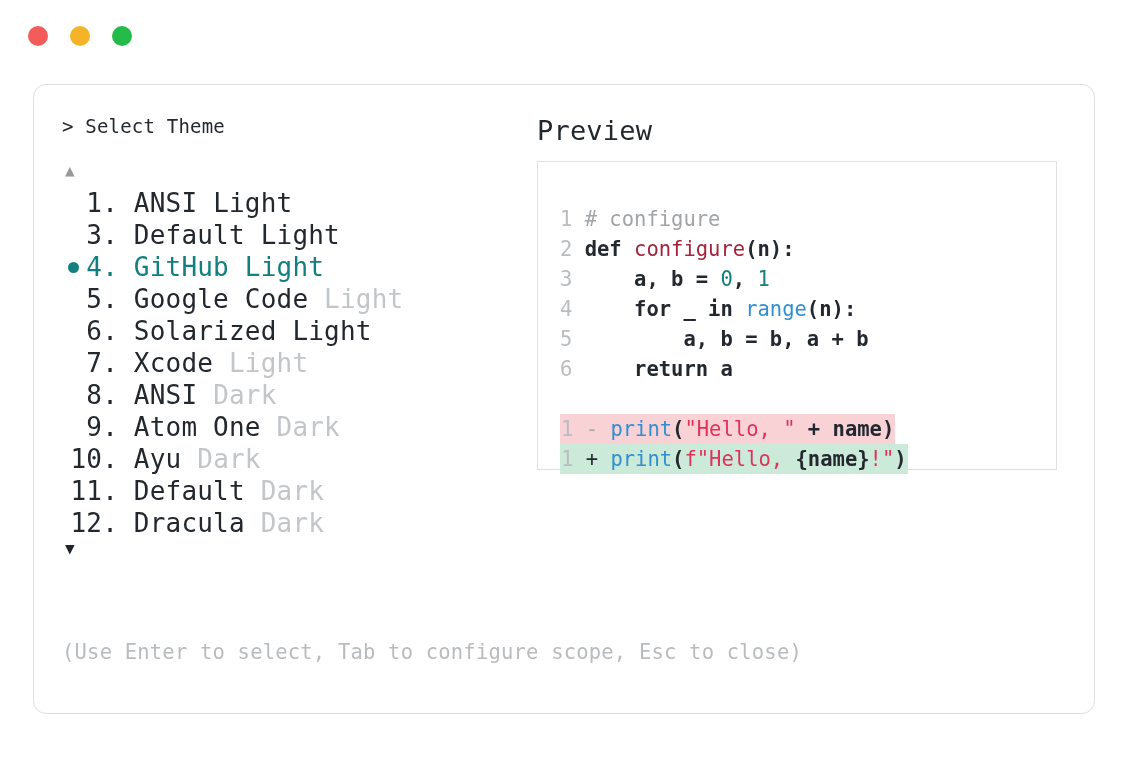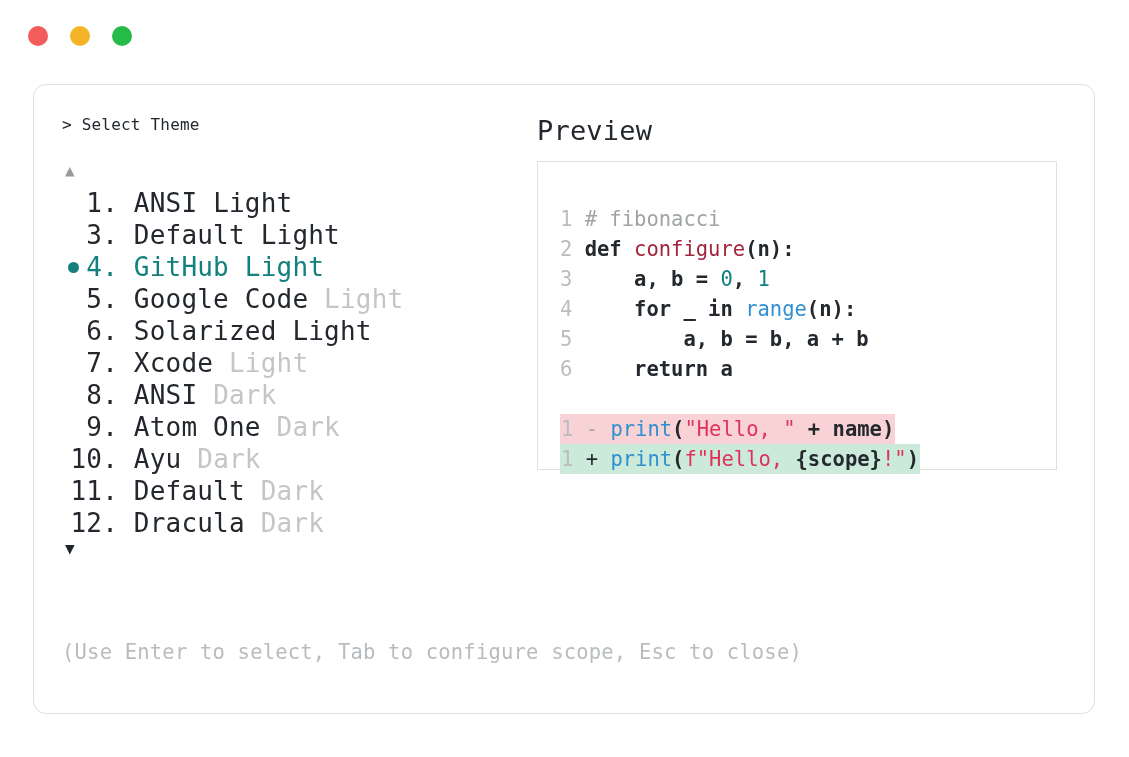--- a/index.html
+++ b/index.html
@@ -23,21 +23,21 @@
     position: absolute; left: 33px; top: 84px;
     width: 1062px; height: 630px;
     border: 1px solid #dedede; border-radius: 13px;
     background: #fff;
   }
 
   .cols { position: absolute; left: 28px; top: 30px; right: 28px; }
 
   
   .hdr-row { position: relative; height: 34px; }
-  .hdr-left  { position: absolute; left: 0px;   top: 0; font-size: 16px; color: #23282e; letter-spacing: .2px; }
+  .hdr-left  { position: absolute; left: 0px;   top: 0; font-size: 19px; color: #23282e; letter-spacing: .2px; }
   .hdr-right { position: absolute; left: 475px; top: 0; font-size: 27px; color: #23282e; letter-spacing: .2px; }
   .prompt-caret { color: #23282e; }
 
   
   .list-col { position: absolute; left: 0; top: 46px; width: 470px; }
   .scroll-arrow { font-size: 16px; line-height: 20px; height: 20px; padding-left: 3px; }
   .scroll-arrow.up   { color: #9a9a9a; }
   .scroll-arrow.down { color: #1f242b; }
   .list { margin-top: 6px; }
   .row {
@@ -118,29 +118,29 @@
             <div class="row"><span class="num">9.</span><span class="name"> Atom One</span><span class="suffix muted"> Dark</span></div>
             <div class="row"><span class="num">10.</span><span class="name"> Ayu</span><span class="suffix muted"> Dark</span></div>
             <div class="row"><span class="num">11.</span><span class="name"> Default</span><span class="suffix muted"> Dark</span></div>
             <div class="row"><span class="num">12.</span><span class="name"> Dracula</span><span class="suffix muted"> Dark</span></div>
           </div>
         <div class="scroll-arrow down">▼</div>
       </div>
 
       <div class="preview-box">
         <div class="code" id="code-block">
-            <div class="cline"><span class="ln">1 </span><span class="t-comment"># fibonacci</span></div>
+            <div class="cline"><span class="ln">1 </span><span class="t-comment"># configure</span></div>
             <div class="cline"><span class="ln">2 </span><span class="t-plain">def </span><span class="t-func">configure</span><span class="t-plain">(n):</span></div>
             <div class="cline"><span class="ln">3 </span><span class="t-plain">    a, b = </span><span class="t-num">0</span><span class="t-plain">, </span><span class="t-num">1</span></div>
             <div class="cline"><span class="ln">4 </span><span class="t-plain">    for _ in </span><span class="t-builtin">range</span><span class="t-plain">(n):</span></div>
             <div class="cline"><span class="ln">5 </span><span class="t-plain">        a, b = b, a + b</span></div>
             <div class="cline"><span class="ln">6 </span><span class="t-plain">    return a</span></div>
             <div class="gap"></div>
             <div class="cline"><span class="diff minus"><span class="ln">1 </span><span class="sign-minus">- </span><span class="t-builtin">print</span><span class="t-plain">(</span><span class="t-str">"Hello, "</span><span class="t-plain"> + name)</span></span></div>
-            <div class="cline"><span class="diff plus"><span class="ln">1 </span><span class="sign-plus">+ </span><span class="t-builtin">print</span><span class="t-plain">(</span><span class="t-str">f"Hello, </span><span class="t-plain">{scope}</span><span class="t-str">!"</span><span class="t-plain">)</span></span></div>
+            <div class="cline"><span class="diff plus"><span class="ln">1 </span><span class="sign-plus">+ </span><span class="t-builtin">print</span><span class="t-plain">(</span><span class="t-str">f"Hello, </span><span class="t-plain">{name}</span><span class="t-str">!"</span><span class="t-plain">)</span></span></div>
           </div>
       </div>
 
       <div class="hint">(Use Enter to select, Tab to configure scope, Esc to close)</div>
 
     </div>
   </div>
 </div>
 
 </body></html>

